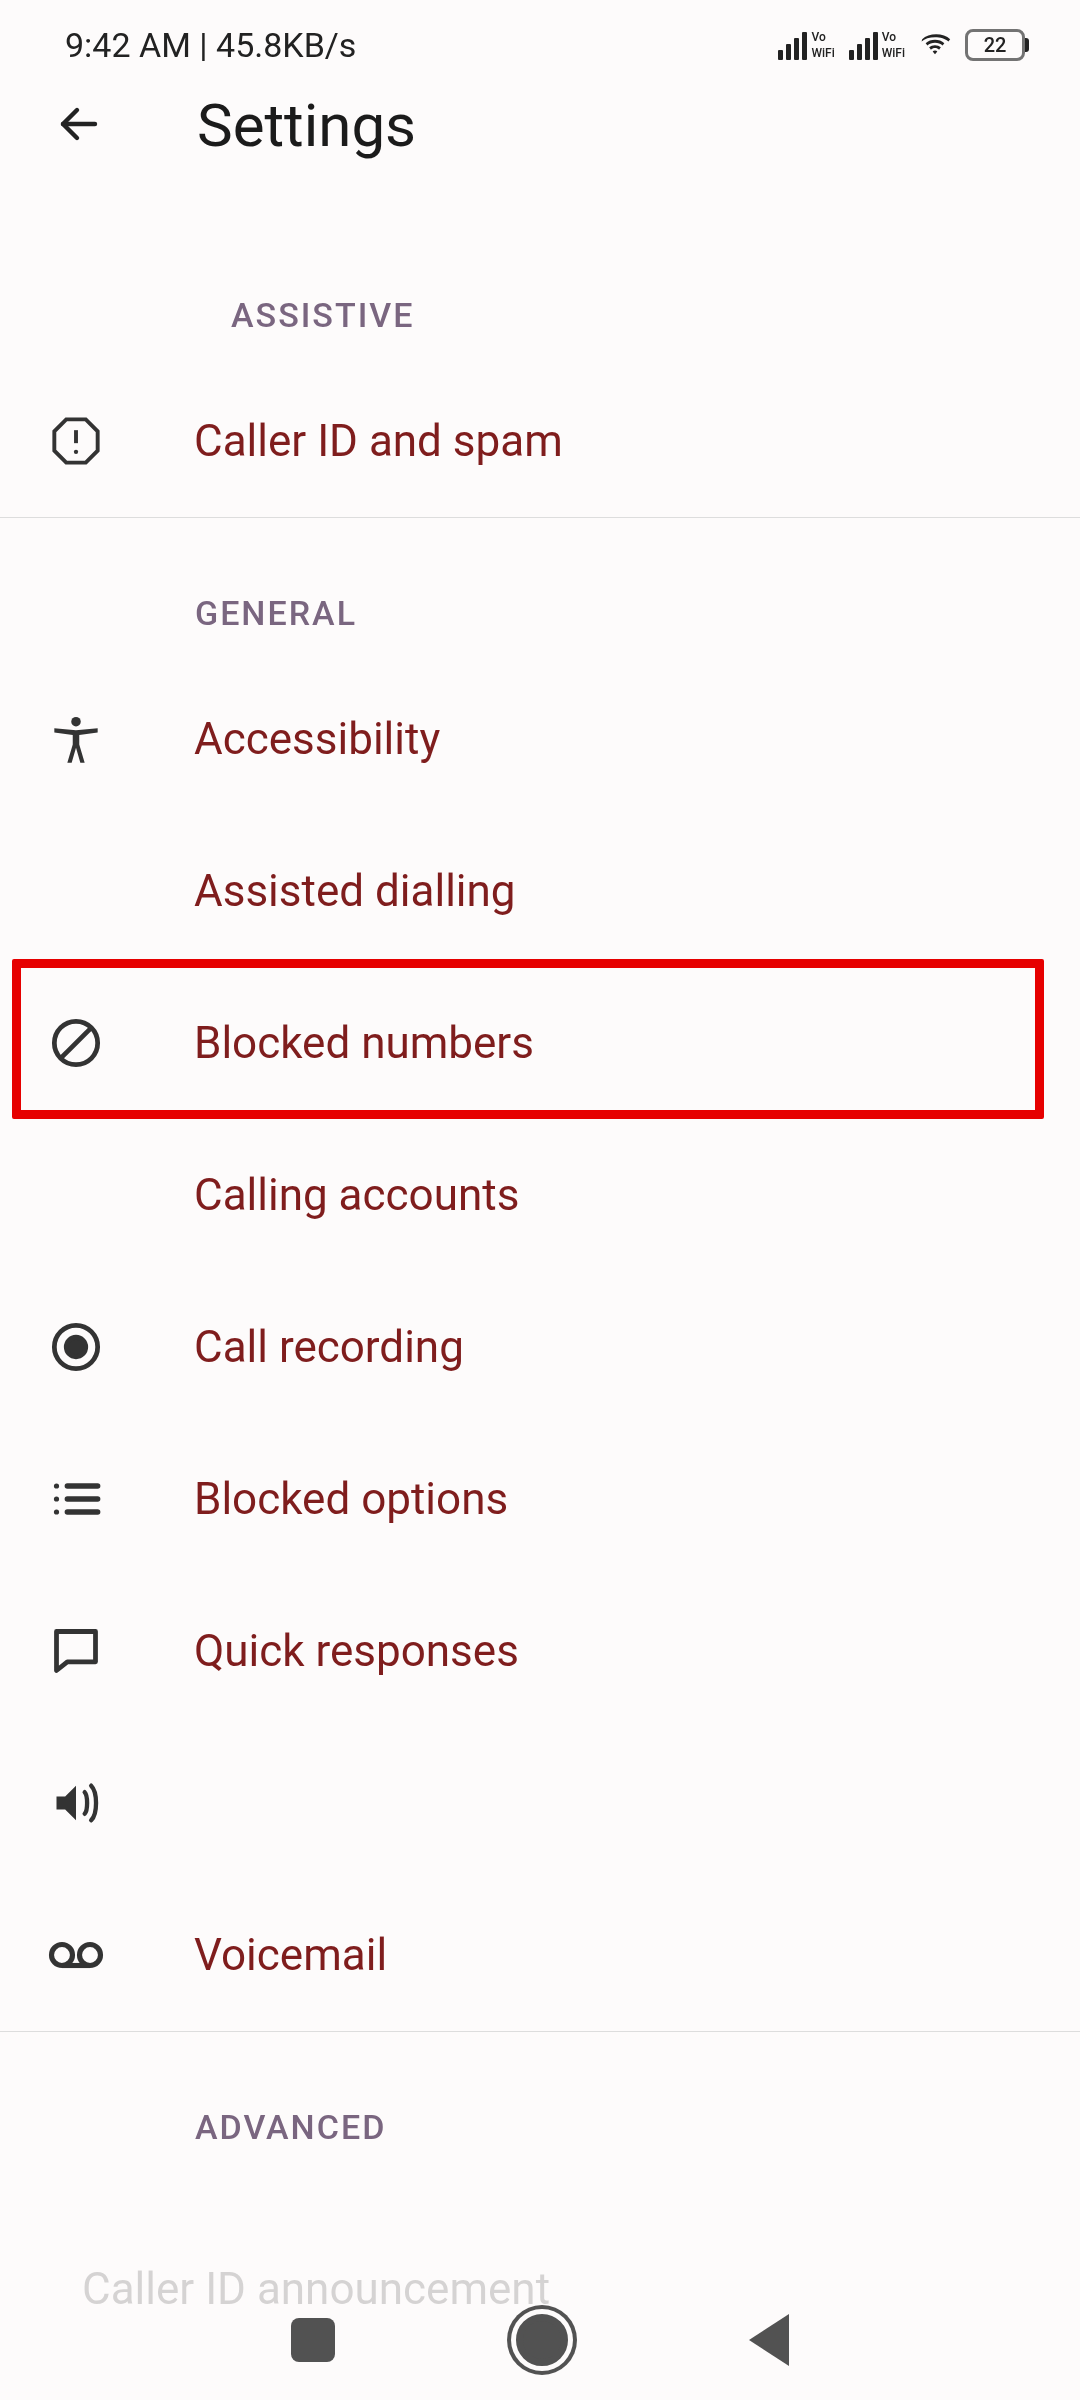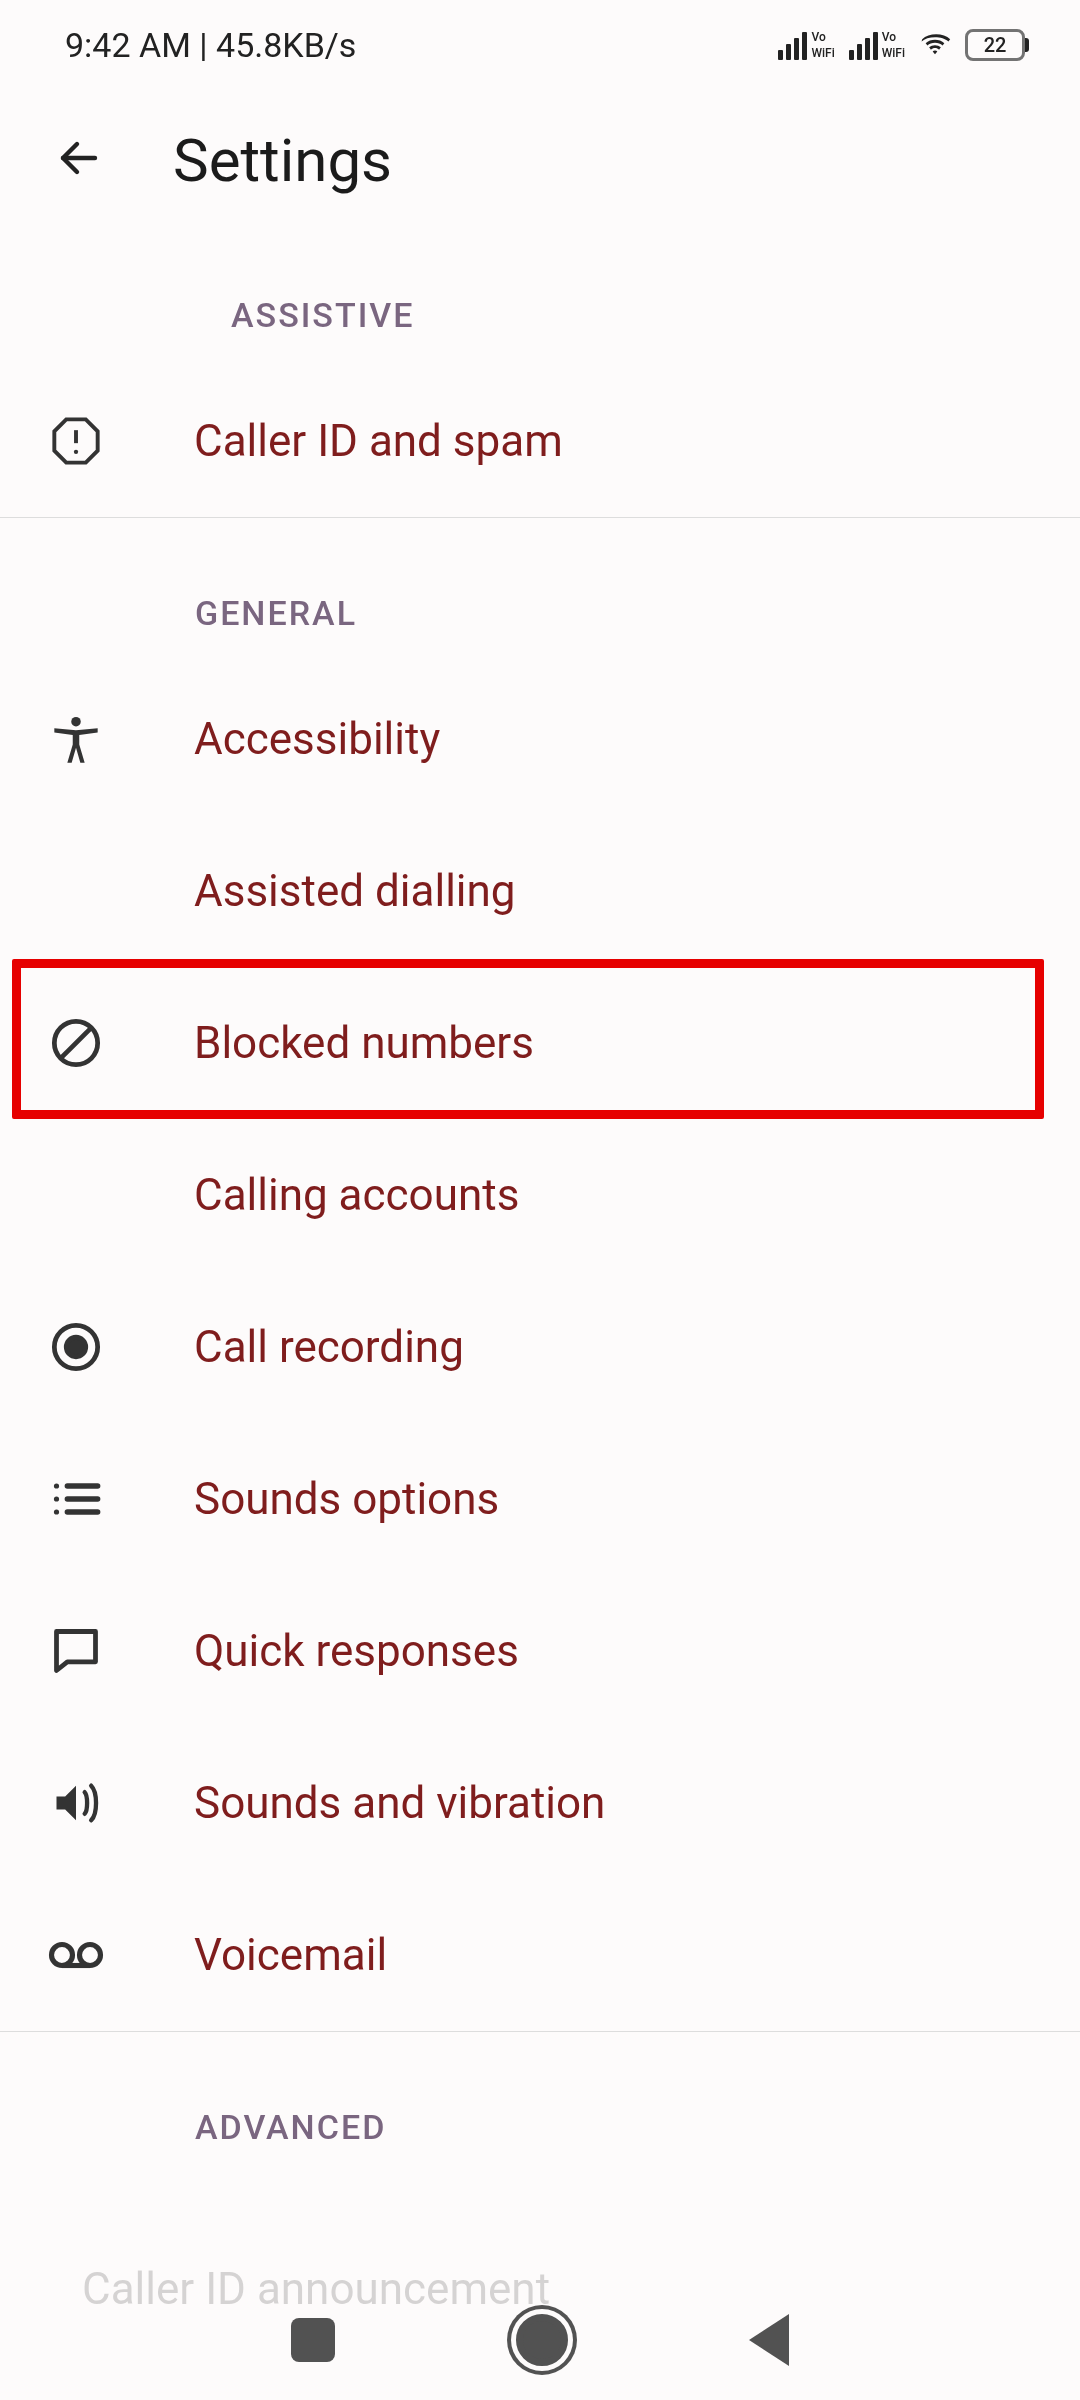--- a/index.html
+++ b/index.html
@@ -86,23 +86,23 @@
       top: 50%;
       transform: translateY(-50%);
       width: 4px;
       height: 14px;
       background: #222;
       border-radius: 0 3px 3px 0;
     }
     .app-bar {
       height: 140px;
       display: flex;
-      align-items: center;
+      align-items: flex-start;
       padding-left: 45px;
-      gap: 60px;
+      gap: 84px;
     }
     .back-btn {
       padding: 10px;
     }
     .app-title {
       font-size: 60px;
       font-weight: 400;
       color: #1b1b1b;
     }
     .section-header {
@@ -300,41 +300,40 @@
   <div class="row-icon">
     <svg width="52" height="52" viewBox="0 0 24 24" fill="none" stroke="#333" stroke-width="2.5" stroke-linecap="round">
       <circle cx="3" cy="6" r="1.2" fill="#333" stroke="none"></circle>
       <line x1="8" y1="6" x2="22" y2="6"></line>
       <circle cx="3" cy="12" r="1.2" fill="#333" stroke="none"></circle>
       <line x1="8" y1="12" x2="22" y2="12"></line>
       <circle cx="3" cy="18" r="1.2" fill="#333" stroke="none"></circle>
       <line x1="8" y1="18" x2="22" y2="18"></line>
     </svg>
   </div>
-  <div class="row-label">Sounds options</div>
+  <div class="row-label">Blocked options</div>
 </div>
 
 <div class="settings-row">
   <div class="row-icon">
     <svg width="52" height="52" viewBox="0 0 24 24" fill="none" stroke="#333" stroke-width="2.2" stroke-linejoin="round">
       <path d="M3 3h18v14H8l-5 4V3z"></path>
     </svg>
   </div>
   <div class="row-label">Quick responses</div>
 </div>
 
 <div class="settings-row">
   <div class="row-icon">
     <svg width="52" height="52" viewBox="0 0 24 24" fill="#333">
       <path d="M3 9v6h4l5 5V4L7 9H3z"></path>
       <path d="M16 7c1.5 1.5 1.5 8.5 0 10" fill="none" stroke="#333" stroke-width="2" stroke-linecap="round"></path>
       <path d="M19 4c3 3 3 13 0 16" fill="none" stroke="#333" stroke-width="2" stroke-linecap="round"></path>
     </svg>
   </div>
-  <div class="row-label">Sounds and vibration</div>
 </div>
 
 <div class="settings-row">
   <div class="row-icon">
     <svg width="56" height="56" viewBox="0 0 24 24" fill="none" stroke="#333" stroke-width="2.2">
       <circle cx="6" cy="12" r="4.5"></circle>
       <circle cx="18" cy="12" r="4.5"></circle>
       <line x1="6" y1="16.5" x2="18" y2="16.5"></line>
     </svg>
   </div>

